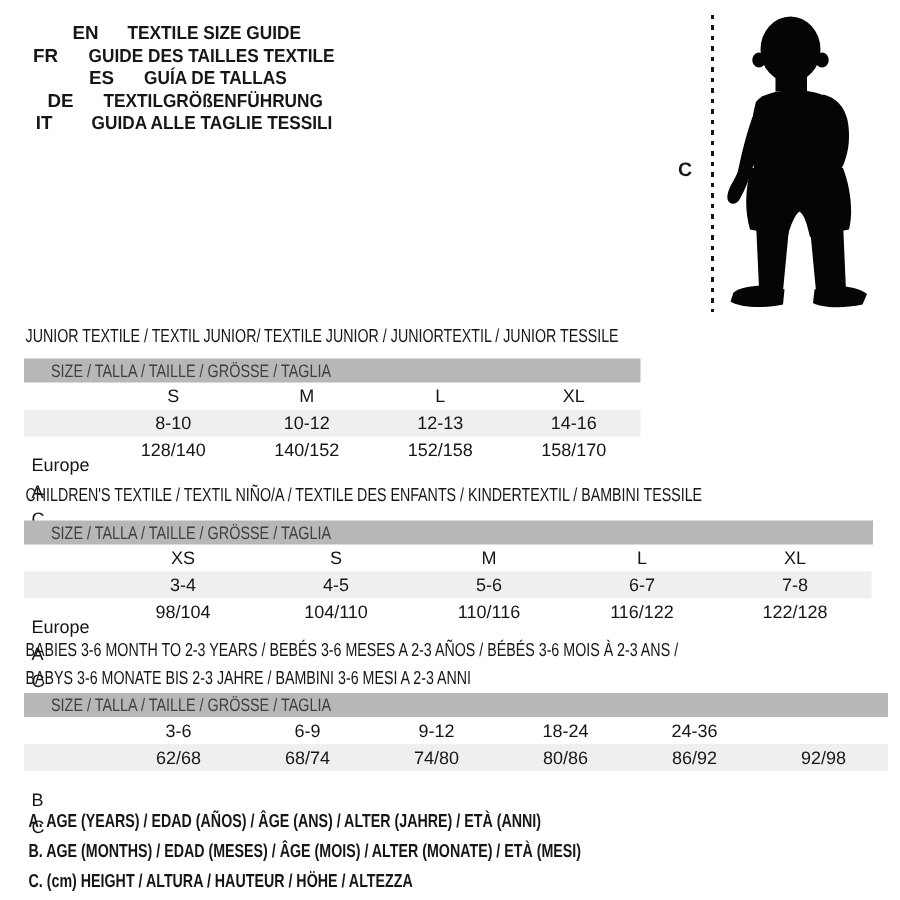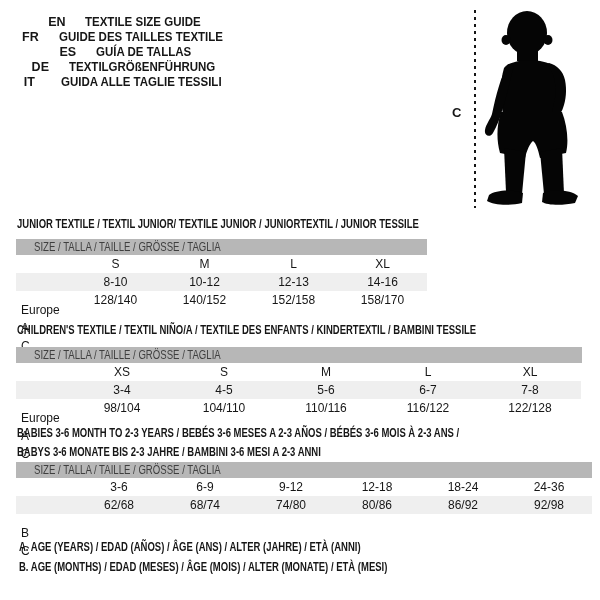--- a/index.html
+++ b/index.html
@@ -16,21 +16,21 @@
   .lang-row{display:flex;height:15px;align-items:center;font-weight:700;font-size:12.5px;justify-content:center;}
   .lang-code{width:37px;flex:0 0 37px;}
 
   
   .dotline{position:absolute;left:474px;top:10px;width:2px;height:198px;
            background:repeating-linear-gradient(to bottom,#151515 0 3px,transparent 3px 7px);}
   .c-label{position:absolute;left:452px;top:105px;font-size:13px;font-weight:700;}
   .kid{position:absolute;left:481px;top:8px;}
 
   
-  .tbl-title{position:absolute;font-size:12.5px;font-weight:700;line-height:19px;white-space:nowrap;}
+  .tbl-title{position:absolute;font-size:12.5px;font-weight:400;line-height:19px;white-space:nowrap;}
   .size-bar{position:absolute;height:16px;background:#b7b7b7;color:#3f3f3f;
             font-size:12px;line-height:16px;padding-left:18px;box-sizing:border-box;}
   .grid{position:absolute;}
   .grow{display:flex;height:18px;line-height:18px;font-size:12px;}
   .grow.alt{background:#efefef;}
   .c-label-cell{padding-left:5px;box-sizing:border-box;margin-top:46px;}
   .c-data{text-align:center;}
   .t1 .c-label-cell{width:55px;flex:0 0 55px;}
   .t1 .c-data{width:89px;flex:0 0 89px;}
   .t2 .c-label-cell{width:55px;flex:0 0 55px;}
@@ -158,33 +158,33 @@
   </div>
   <div class="size-bar" style="left:16px;top:462px;width:576px;">
     <span class="sx80">SIZE / TALLA / TAILLE / GRÖSSE / TAGLIA</span>
   </div>
   <div class="grid t3" style="left:16px;top:478px;">
     <div class="grow">
       <span class="c-label-cell">B</span>
       <span class="c-data">3-6</span>
       <span class="c-data">6-9</span>
       <span class="c-data">9-12</span>
-      <span class="c-data">12-18</span>
       <span class="c-data">18-24</span>
       <span class="c-data">24-36</span>
     </div>
     <div class="grow alt">
       <span class="c-label-cell">C</span>
       <span class="c-data">62/68</span>
       <span class="c-data">68/74</span>
       <span class="c-data">74/80</span>
       <span class="c-data">80/86</span>
       <span class="c-data">86/92</span>
       <span class="c-data">92/98</span>
     </div>
   </div>
 
   <div class="footnotes">
     <div class="fline"><span class="sx76">A. AGE (YEARS) / EDAD (AÑOS) / ÂGE (ANS) / ALTER (JAHRE) / ETÀ (ANNI)</span></div>
     <div class="fline"><span class="sx76">B. AGE (MONTHS) / EDAD (MESES) / ÂGE (MOIS) / ALTER (MONATE) / ETÀ (MESI)</span></div>
+    <div class="fline"><span class="sx76">C. (cm) HEIGHT / ALTURA / HAUTEUR / HÖHE / ALTEZZA</span></div>
   </div>
 
 </div>
 
 </body></html>

